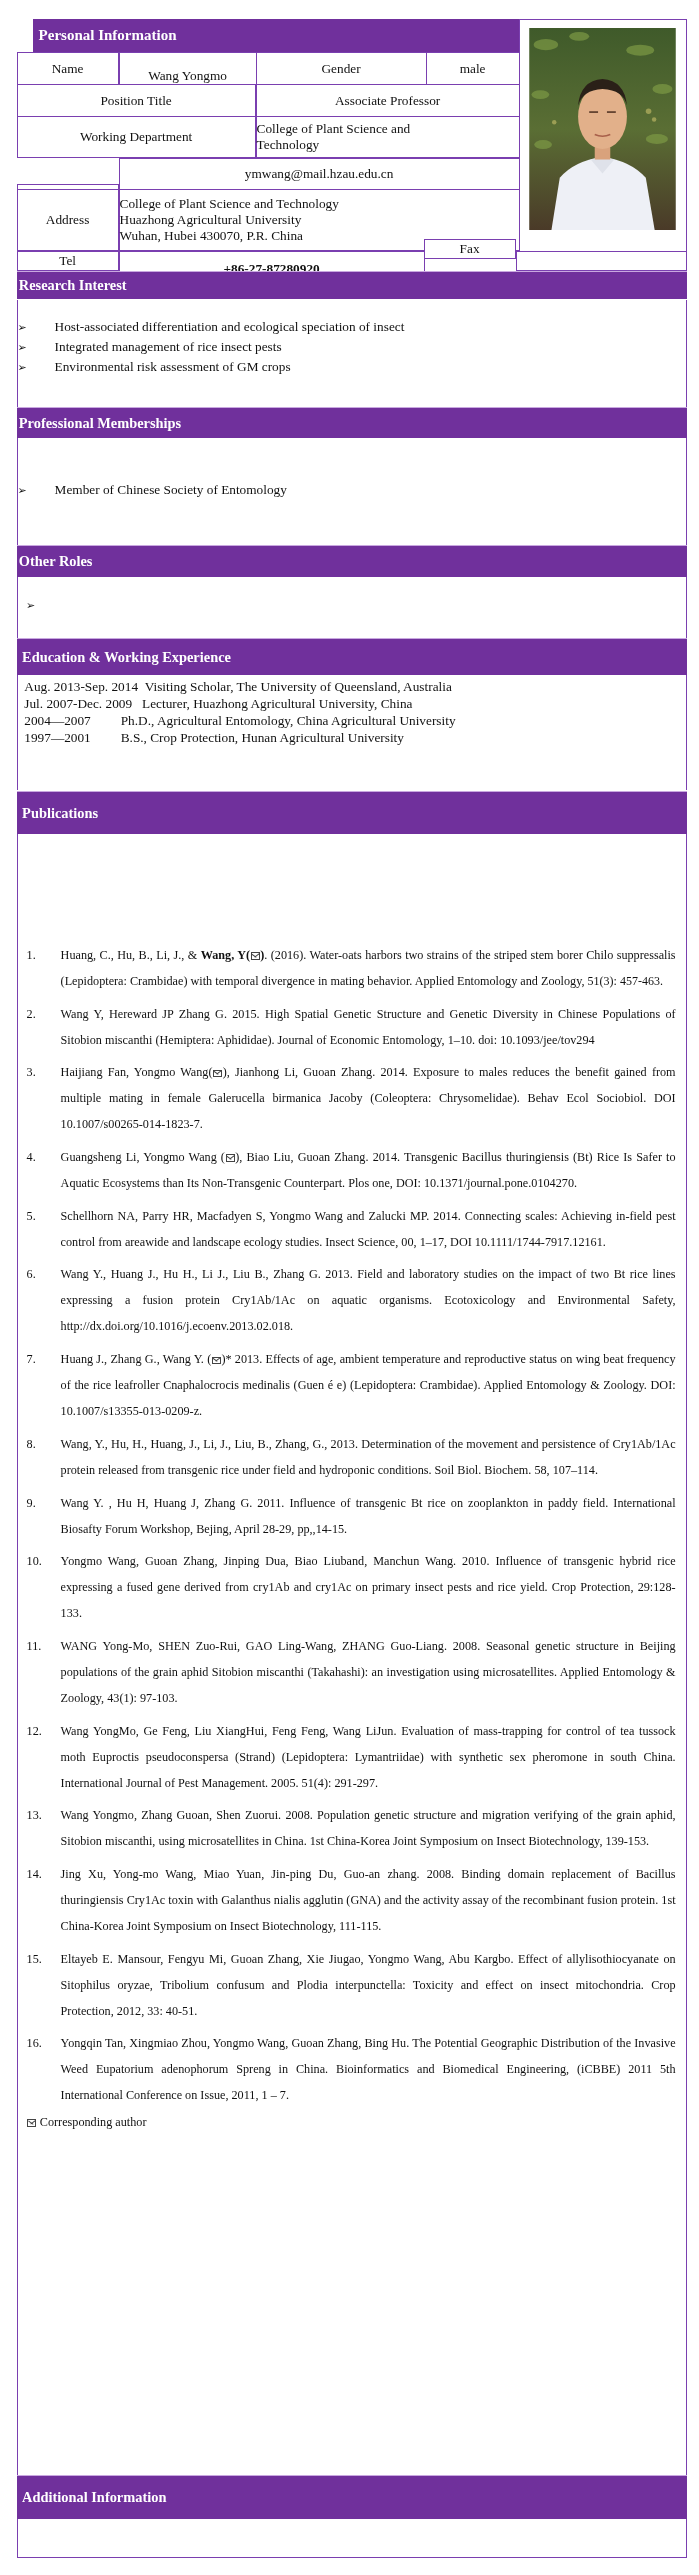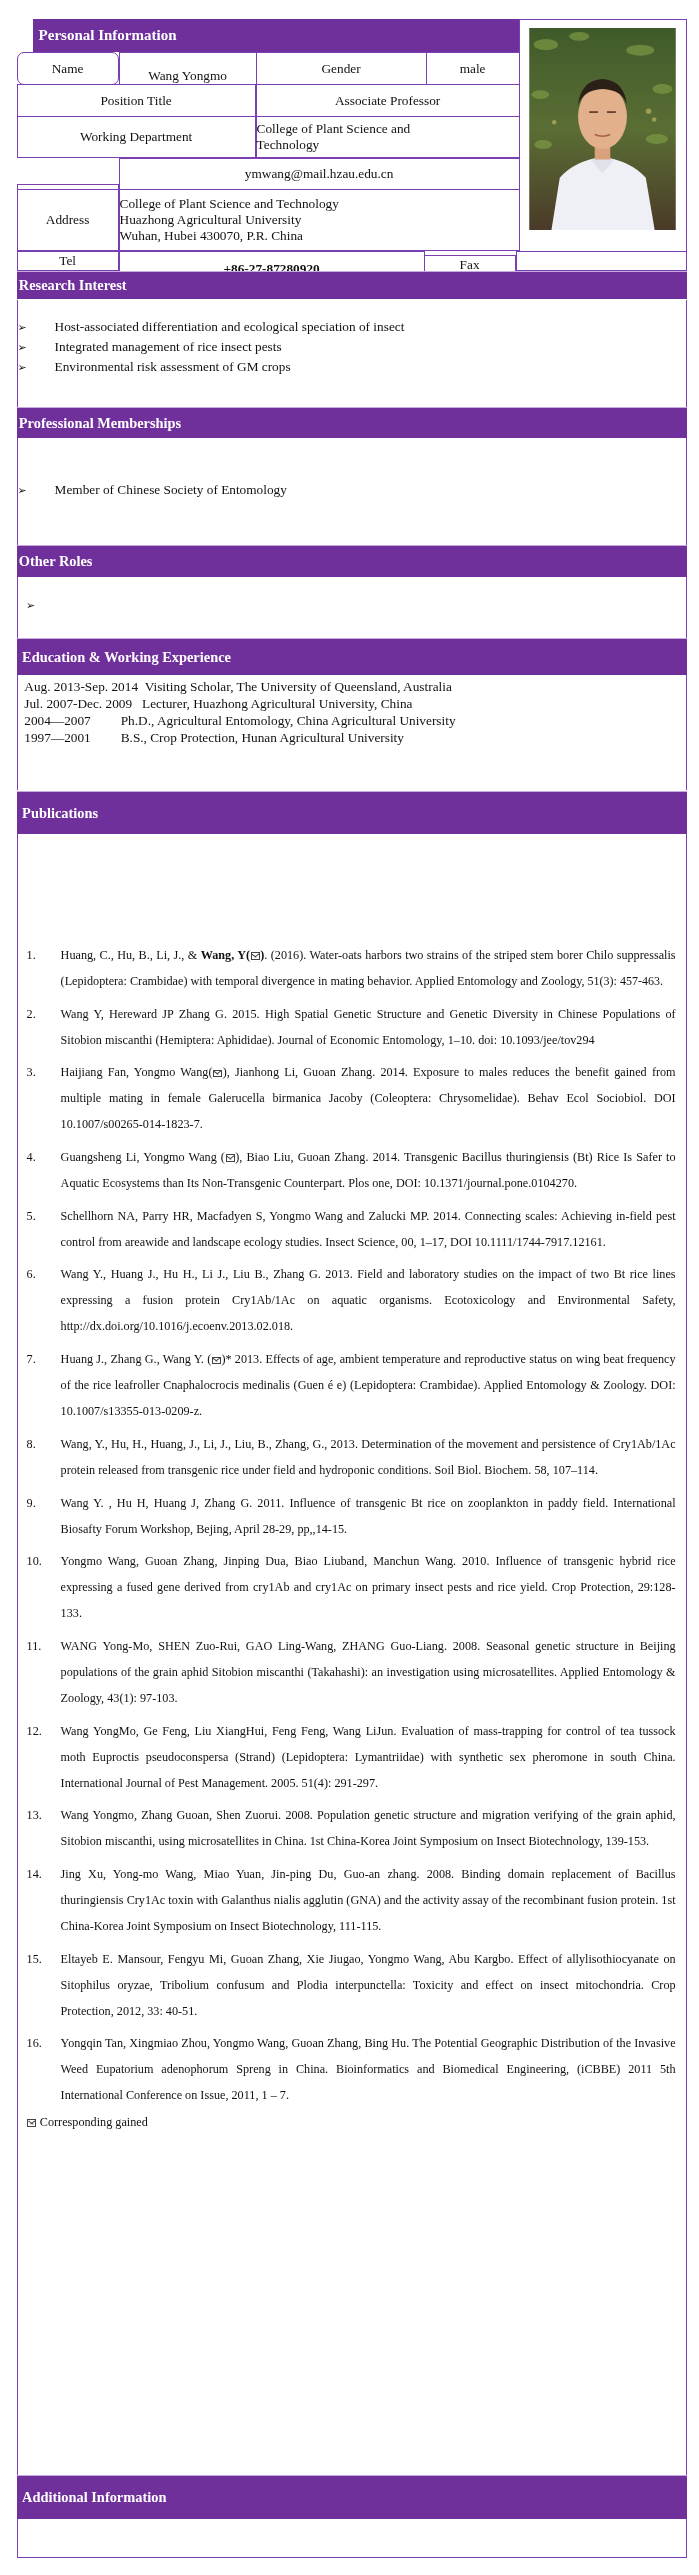--- a/index.html
+++ b/index.html
@@ -26,21 +26,21 @@
   .env::before { left: -0.6px; transform: rotate(35deg); top: 1.7px; }
   .env::after { right: -0.6px; transform: rotate(-35deg); top: 1.7px; }
   .bold { font-weight: bold; }
 </style>
 </head>
 <body>
 
 <div class="pi">
   <div class="hdr" style="left:0;top:0;width:502px;height:33px;border:none;font-size:15px;padding-left:6px;margin-left:16px;">Personal Information</div>
 
-  <div class="cell" style="left:0;top:33px;width:102px;height:33px;border-radius:7px;">Name</div>
+  <div class="cell" style="left:0;top:33px;width:102px;height:33px;">Name</div>
   <div class="cell" style="left:102px;top:33px;width:138px;height:47px;">Wang Yongmo</div>
   <div class="cell" style="left:239px;top:33px;width:171px;height:33px;">Gender</div>
   <div class="cell" style="left:409px;top:33px;width:94px;height:33px;">male</div>
 
   <div class="cell" style="left:0;top:65px;width:239px;height:33px;">Position Title</div>
   <div class="cell" style="left:0;top:97px;width:239px;height:42px;">Working Department</div>
 
   <div class="cell" style="left:239px;top:65px;width:264px;height:33px;">Associate Professor</div>
   <div class="cell left" style="left:239px;top:97px;width:264px;height:42px;padding-right:78px;">College of Plant Science and Technology</div>
 
@@ -86,21 +86,21 @@
         <path d="M88 140 Q92 95 132 92 Q172 95 176 140 Q170 112 132 110 Q96 112 88 140 Z" fill="#2a2018"></path>
         <rect x="108" y="150" width="16" height="3" fill="#5a3b2a"></rect>
         <rect x="140" y="150" width="16" height="3" fill="#5a3b2a"></rect>
         <path d="M118 192 Q132 198 146 192" stroke="#a8604a" stroke-width="3" fill="none"></path>
       </svg>
     </div>
   </div>
 
   <div class="cell" style="left:0;top:232px;width:102px;height:20px;">Tel</div>
   <div class="cell" style="left:102px;top:232px;width:306px;height:36px;font-weight:bold;">+86-27-87280920</div>
-  <div class="cell" style="left:407px;top:236px;width:92px;height:20px;">Fax</div>
+  <div class="cell" style="left:407px;top:220px;width:92px;height:20px;">Fax</div>
   <div class="cell" style="left:499px;top:232px;width:171px;height:20px;"></div>
 </div>
 
 <div class="hdr" style="top:271px;height:28px;font-family:Liberation Serif, serif;">Research Interest</div>
 <div class="body-box" style="top:300px;height:107px;">
   <div class="bullet-list" style="top:19px;">
     <div class="bullet">
         <span class="arrow">➢</span>
         <span>Host-associated differentiation and ecological speciation of insect</span>
       </div>
@@ -158,19 +158,19 @@
       <div class="pub"><span class="num">10.</span><span>Yongmo Wang, Guoan Zhang, Jinping Dua, Biao Liuband, Manchun Wang. 2010. Influence of transgenic hybrid rice expressing a fused gene derived from cry1Ab and cry1Ac on primary insect pests and rice yield. Crop Protection, 29:128-133.</span></div>
       <div class="pub"><span class="num">11.</span><span>WANG Yong-Mo, SHEN Zuo-Rui, GAO Ling-Wang, ZHANG Guo-Liang. 2008. Seasonal genetic structure in Beijing populations of the grain aphid Sitobion miscanthi (Takahashi): an investigation using microsatellites. Applied Entomology &amp; Zoology, 43(1): 97-103.</span></div>
       <div class="pub"><span class="num">12.</span><span>Wang YongMo, Ge Feng, Liu XiangHui, Feng Feng, Wang LiJun. Evaluation of mass-trapping for control of tea tussock moth Euproctis pseudoconspersa (Strand) (Lepidoptera: Lymantriidae) with synthetic sex pheromone in south China. International Journal of Pest Management. 2005. 51(4): 291-297.</span></div>
       <div class="pub"><span class="num">13.</span><span>Wang Yongmo, Zhang Guoan, Shen Zuorui. 2008. Population genetic structure and migration verifying of the grain aphid, Sitobion miscanthi, using microsatellites in China. 1st China-Korea Joint Symposium on Insect Biotechnology, 139-153.</span></div>
       <div class="pub"><span class="num">14.</span><span>Jing Xu, Yong-mo Wang, Miao Yuan, Jin-ping Du, Guo-an zhang. 2008. Binding domain replacement of Bacillus thuringiensis Cry1Ac toxin with Galanthus nialis agglutin (GNA) and the activity assay of the recombinant fusion protein. 1st China-Korea Joint Symposium on Insect Biotechnology, 111-115.</span></div>
       <div class="pub"><span class="num">15.</span><span>Eltayeb E. Mansour, Fengyu Mi, Guoan Zhang, Xie Jiugao, Yongmo Wang, Abu Kargbo. Effect of allylisothiocyanate on Sitophilus oryzae, Tribolium confusum and Plodia interpunctella: Toxicity and effect on insect mitochondria. Crop Protection, 2012, 33: 40-51.</span></div>
       <div class="pub"><span class="num">16.</span><span>Yongqin Tan, Xingmiao Zhou, Yongmo Wang, Guoan Zhang, Bing Hu. The Potential Geographic Distribution of the Invasive Weed Eupatorium adenophorum Spreng in China. Bioinformatics and Biomedical Engineering, (iCBBE) 2011 5th International Conference on Issue, 2011, 1 – 7.</span></div>
     </div>
   <div style="font-size:12.2px;padding-left:9px;margin-top:1.1px;">
     <span class="env"></span>
-    <span>Corresponding gained</span>
+    <span>Corresponding author</span>
   </div>
 </div>
 
 <div class="hdr pad" style="top:2475px;height:44px;">Additional Information</div>
 <div class="body-box" style="top:2519px;height:39px;border-bottom:1.1px solid #7a3fb0;"></div>
 
 
 </body></html>

